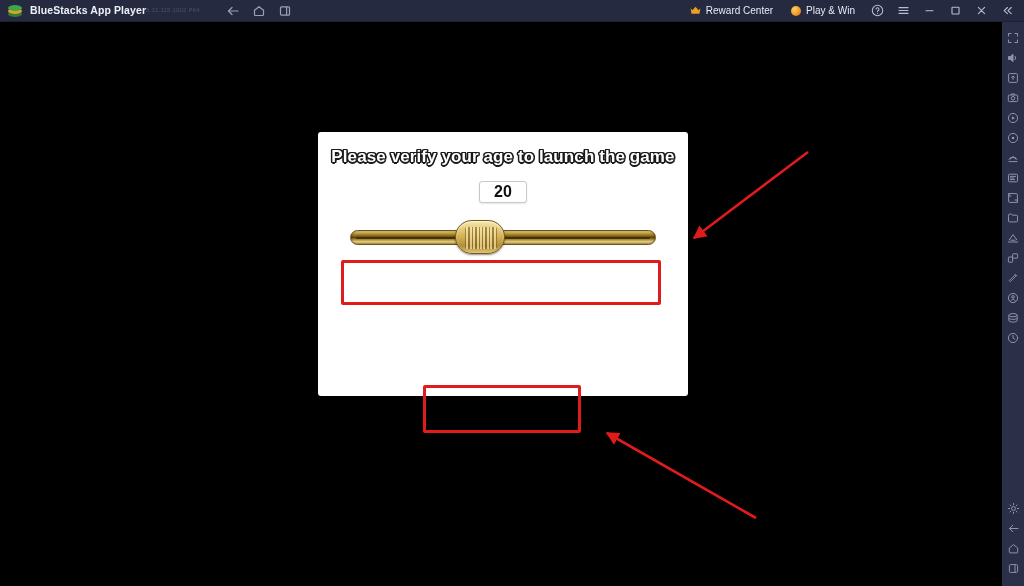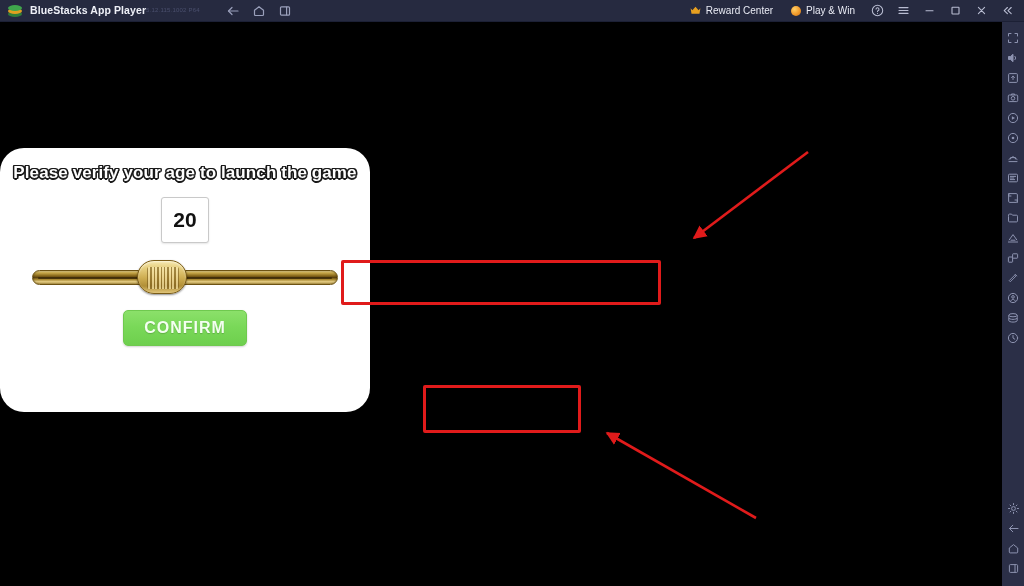--- a/index.html
+++ b/index.html
@@ -73,24 +73,24 @@
   .dlg-title {
     margin-top:15px; font-size:17px; font-weight:bold; color:#fff;
     text-shadow:
       -1.3px -1.3px 0 #1a1a1a, 1.3px -1.3px 0 #1a1a1a,
       -1.3px  1.3px 0 #1a1a1a, 1.3px  1.3px 0 #1a1a1a,
        0 -1.5px 0 #1a1a1a, 0 1.5px 0 #1a1a1a,
       -1.5px 0 0 #1a1a1a, 1.5px 0 0 #1a1a1a;
     letter-spacing:.1px; white-space:nowrap;
   }
   .age-box {
-    margin-top:14px; width:48px; height:46px; background:#fff;
+    margin-top:14px; width:48px; height:22px; background:#fff;
     border:1px solid #c9c9c9; border-radius:3px;
     display:flex; align-items:center; justify-content:center;
-    font-size:21px; font-weight:bold; color:#111;
+    font-size:16px; font-weight:bold; color:#111;
     box-shadow:0 1px 2px rgba(0,0,0,.10);
   }
 
   
   .slider-wrap { position:relative; margin-top:17px; width:322px; height:34px; }
   .slider-track {
     position:absolute; left:8px; top:10px; width:306px; height:15px; border-radius:8px;
     background:linear-gradient(to bottom,
        #e6d089 0%, #c9a94a 14%, #8a6a1c 36%, #5e4410 50%,
        #a4832c 64%, #e3cb83 82%, #b99b48 100%);
@@ -223,34 +223,33 @@
       <div class="tb-btn">
         <svg width="13" height="13" viewBox="0 0 13 13" fill="none" stroke="#b9bdd2" stroke-width="1.1" stroke-linecap="round" stroke-linejoin="round">
           <path d="M6.4 3.5 3.2 6.6l3.2 3.1M10.2 3.5 7 6.6l3.2 3.1"></path>
         </svg>
       </div>
     </div>
   </div>
 
   <div class="canvas">
 
-    <div class="dialog" style="left:0;top:126px;border-radius:24px;">
+    <div class="dialog" style="left:0;top:110px;margin-left:318px;">
       <div class="dlg-title">Please verify your age to launch the game</div>
 
       <div class="age-box">20</div>
 
       <div class="slider-wrap">
         <div class="slider-track"></div>
         <div class="slider-thumb">
           <div class="ribs"></div>
         </div>
       </div>
 
 
-      <div class="confirm">CONFIRM</div>
     </div>
   </div>
 
   <div class="sidebar">
     <div class="side-icon">
       <svg width="12" height="12" viewBox="0 0 12 12" fill="none" stroke="#8d93b0" stroke-width="1" stroke-linecap="round">
         <path d="M1.5 4V1.5H4M8 1.5h2.5V4M10.5 8v2.5H8M4 10.5H1.5V8"></path>
       </svg>
     </div>
     <div class="side-icon">

